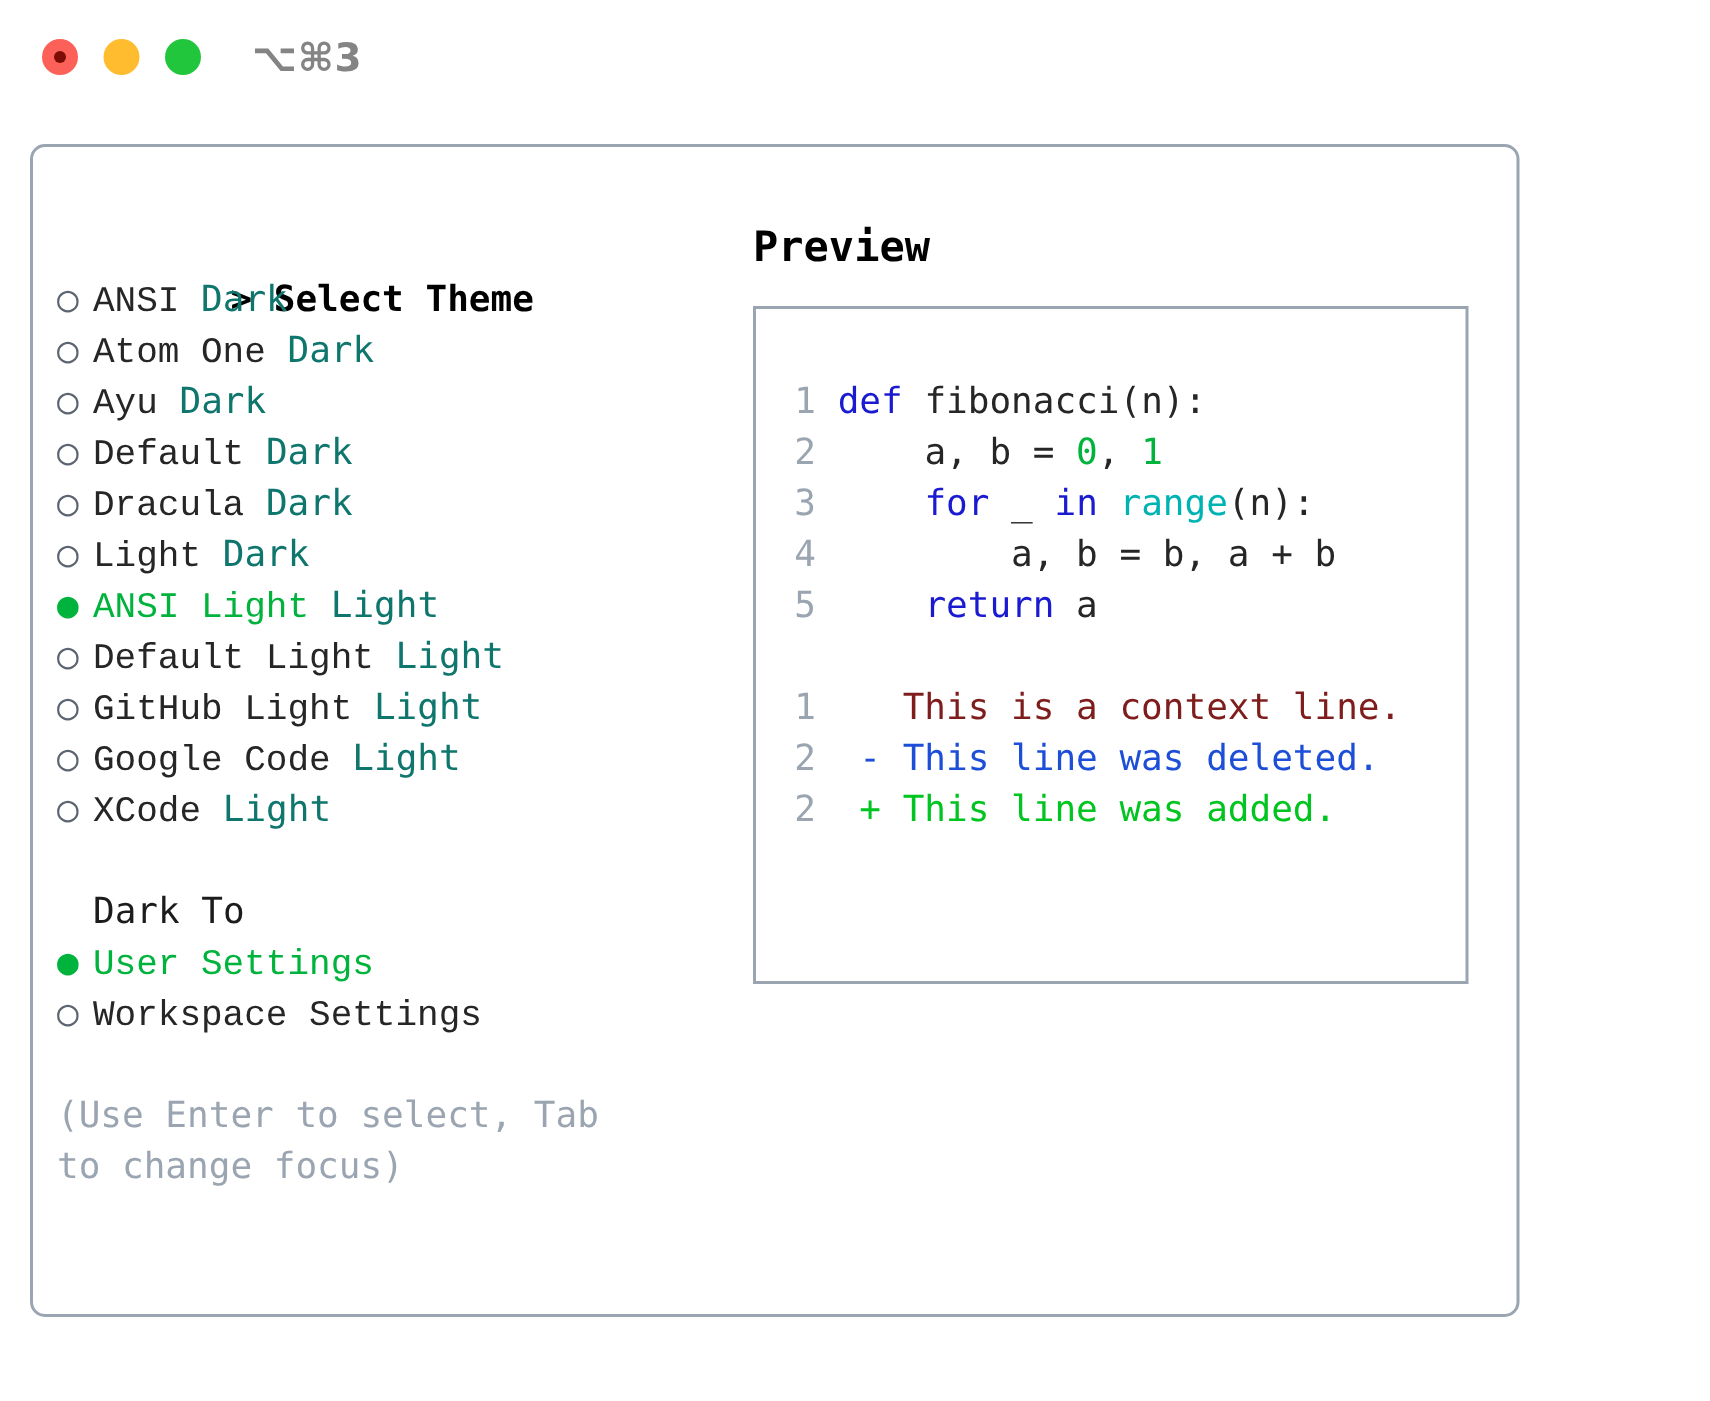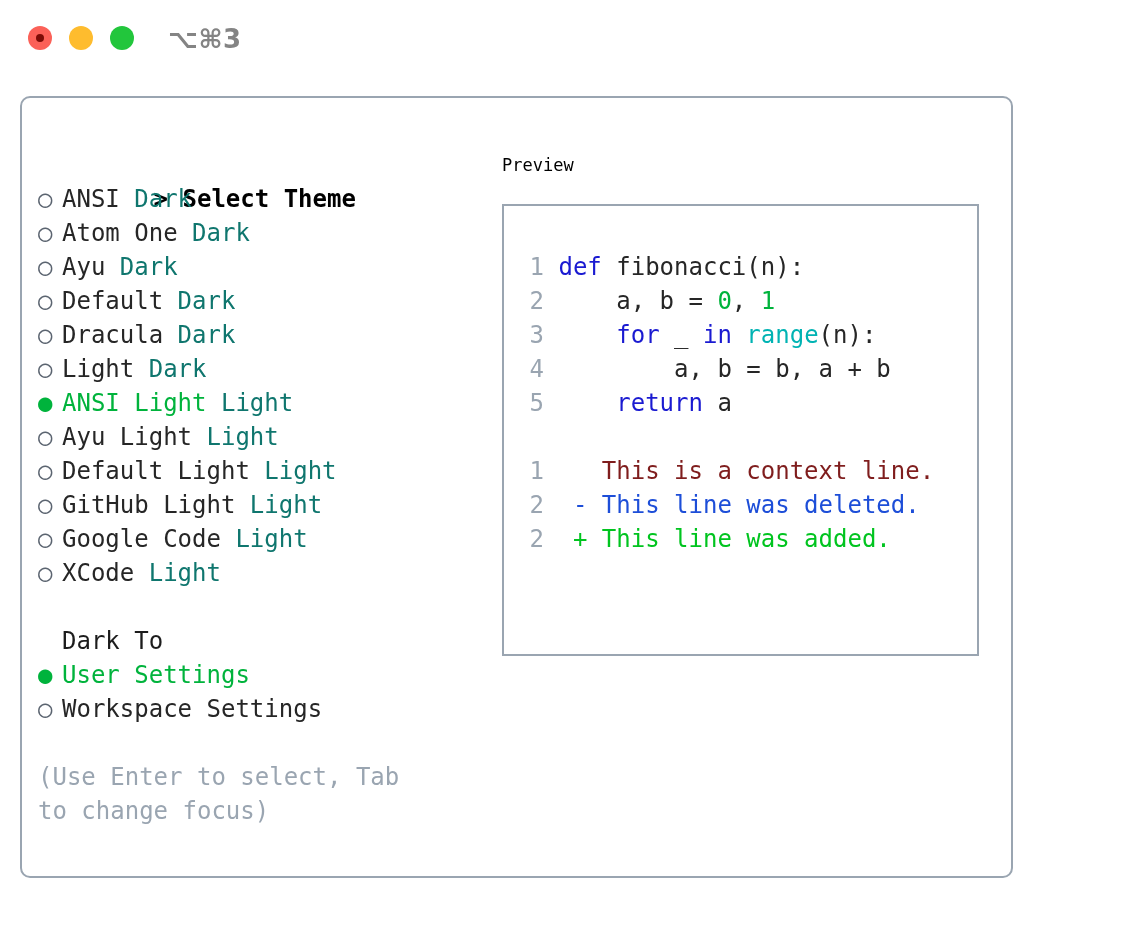--- a/index.html
+++ b/index.html
@@ -109,21 +109,21 @@
   }
   .caret { color: #000000; font-weight: bold; }
 
   .bullet {
     display: inline-block;
     width: 24px;
     color: #5b6470;
   }
   .bullet.on { color: #00b33c; }
 
-  .theme-name { color: #262626; }
+  .theme-name { color: #262626; font-family: Liberation Mono, monospace; }
   .item-selected .theme-name { color: #00b33c; }
   .mode-tag { color: #0f766e; }
 
   #apply-heading {
     margin-top: 34px;
     padding-left: 24px;
     font-size: 24px;
     line-height: 34px;
     height: 34px;
     white-space: pre;
@@ -142,23 +142,23 @@
   }
 
   
   #preview-column {
     position: absolute;
     left: 480px;
     top: 50px;
     width: 500px;
   }
   #preview-heading {
-    font-size: 17px;
-    line-height: 34px;
-    font-weight: normal;
+    font-size: 28px;
+    line-height: 34px;
+    font-weight: bold;
     color: #000000;
     white-space: pre;
     display: block;
   }
 
   #preview-box {
     margin-top: 22px;
     width: 477px;
     height: 452px;
     border: 2px solid #9aa5b1;
@@ -224,21 +224,20 @@
       </div>
 
       <div id="theme-list">
           <div class="list-line"><span class="bullet">○</span><span class="theme-name">ANSI</span><span> </span><span class="mode-tag">Dark</span></div>
           <div class="list-line"><span class="bullet">○</span><span class="theme-name">Atom One</span><span> </span><span class="mode-tag">Dark</span></div>
           <div class="list-line"><span class="bullet">○</span><span class="theme-name">Ayu</span><span> </span><span class="mode-tag">Dark</span></div>
           <div class="list-line"><span class="bullet">○</span><span class="theme-name">Default</span><span> </span><span class="mode-tag">Dark</span></div>
           <div class="list-line"><span class="bullet">○</span><span class="theme-name">Dracula</span><span> </span><span class="mode-tag">Dark</span></div>
           <div class="list-line"><span class="bullet">○</span><span class="theme-name">Light</span><span> </span><span class="mode-tag">Dark</span></div>
           <div class="list-line item-selected"><span class="bullet on">●</span><span class="theme-name">ANSI Light</span><span> </span><span class="mode-tag">Light</span></div>
-          <div class="list-line"><span class="bullet">○</span><span class="theme-name">Ayu Light</span><span> </span><span class="mode-tag">Light</span></div>
           <div class="list-line"><span class="bullet">○</span><span class="theme-name">Default Light</span><span> </span><span class="mode-tag">Light</span></div>
           <div class="list-line"><span class="bullet">○</span><span class="theme-name">GitHub Light</span><span> </span><span class="mode-tag">Light</span></div>
           <div class="list-line"><span class="bullet">○</span><span class="theme-name">Google Code</span><span> </span><span class="mode-tag">Light</span></div>
           <div class="list-line"><span class="bullet">○</span><span class="theme-name">XCode</span><span> </span><span class="mode-tag">Light</span></div>
         </div>
 
       <div id="apply-heading">Dark To</div>
 
       <div id="apply-list">
           <div class="list-line item-selected"><span class="bullet on">●</span><span class="theme-name">User Settings</span></div>

